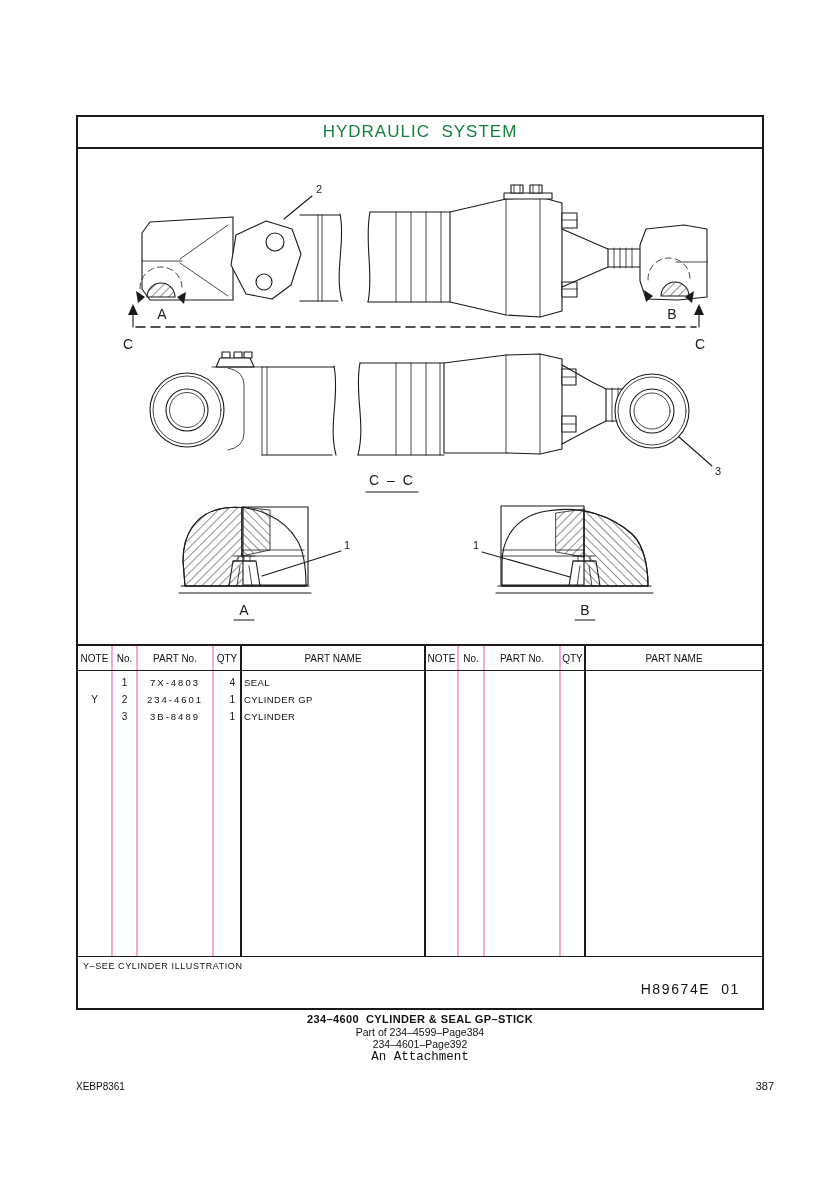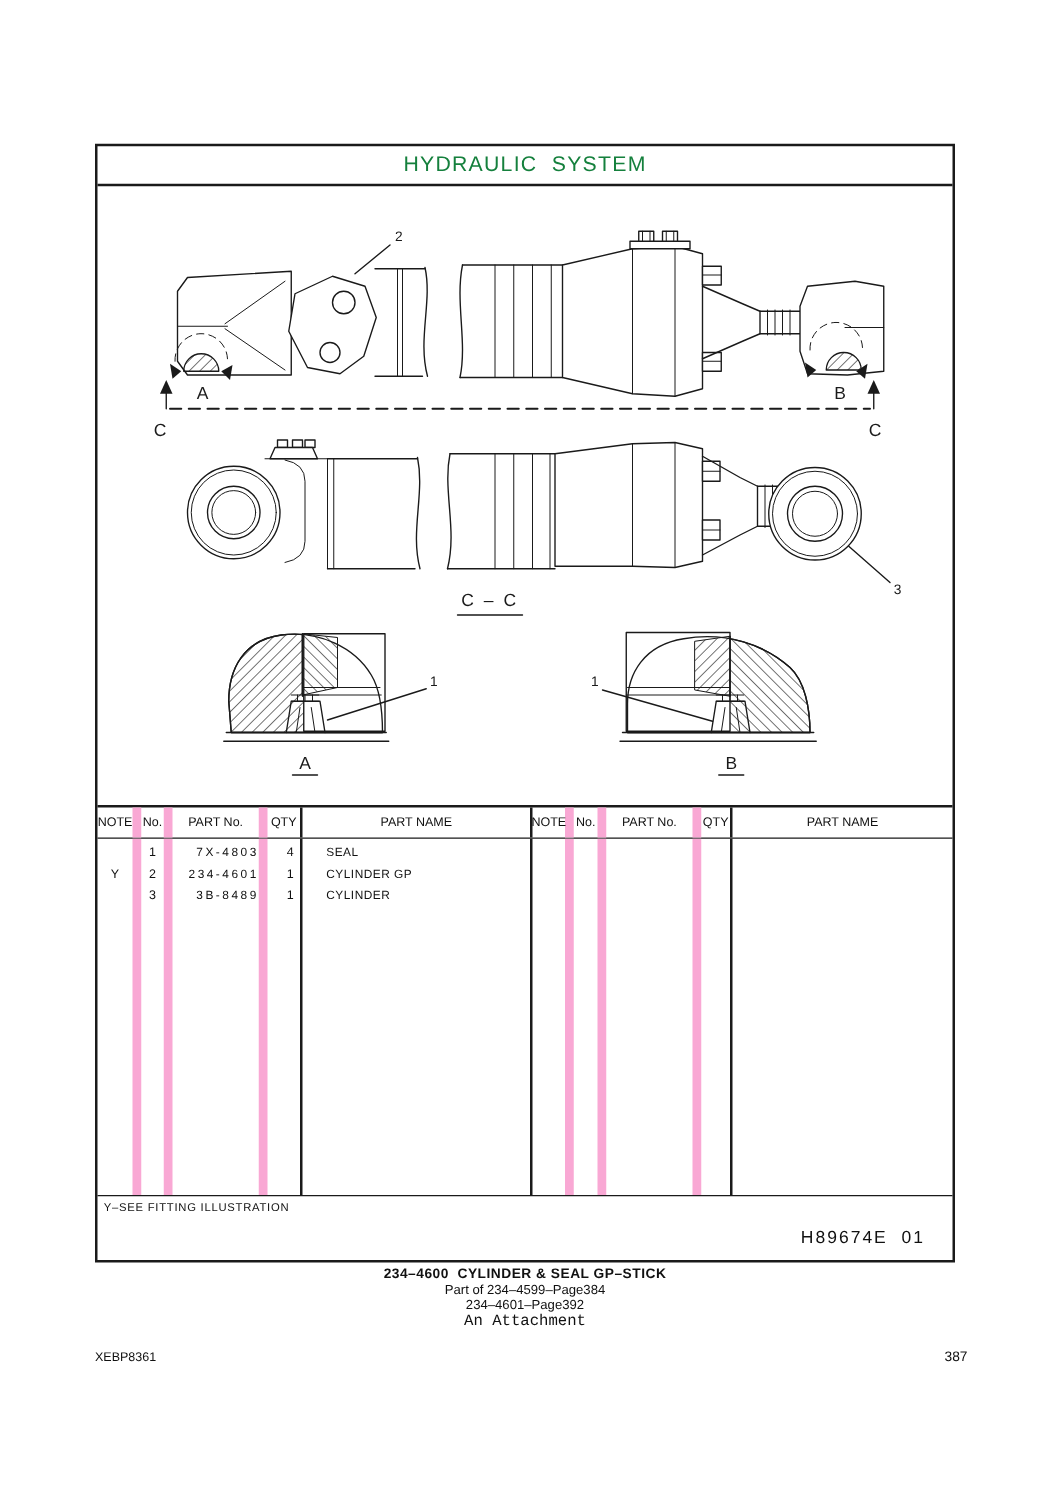--- a/index.html
+++ b/index.html
@@ -18,31 +18,31 @@
     display:flex;align-items:center;justify-content:center;
     font-size:17px;letter-spacing:1px;white-space:pre;color:#15803d;
   }
   .diagram-area{height:495px;flex:none;position:relative;}
   .diagram-area svg{position:absolute;left:0;top:0;}
 
   
   .table-header{display:flex;flex:none;height:24px;border-top:2px solid #1a1a1a;border-bottom:1px solid #1a1a1a;}
   .table-body{display:flex;flex:1;min-height:0;}
   .col{box-sizing:border-box;flex:none;}
-  .br1{border-right:7px solid #f9a8d4;}
+  .br1{border-right:2px solid #f9a8d4;}
   .br2{border-right:2px solid #1a1a1a;}
   .w-note{width:35px;} .w-no{width:25px;} .w-part{width:76px;} .w-qty{width:28px;} .w-name{width:184px;}
   .w-note2{width:33px;} .w-no2{width:26px;} .w-part2{width:76px;} .w-qty2{width:25px;} .w-name2{flex:1;}
   .hcell{display:flex;align-items:center;justify-content:center;font-size:10px;white-space:nowrap;}
   .bodycol{padding-top:3px;}
   .cell-line{height:17px;line-height:17px;font-size:10px;white-space:nowrap;overflow:visible;}
   .t-center{text-align:center;}
-  .t-part{text-align:right;letter-spacing:2px;font-size:9.5px;}
+  .t-part{text-align:center;letter-spacing:2px;font-size:9.5px;}
   .t-qty{text-align:right;padding-right:5px;box-sizing:border-box;}
-  .t-name{text-align:left;padding-left:19px;letter-spacing:0.4px;font-size:9.5px;}
+  .t-name{text-align:left;padding-left:2px;letter-spacing:0.4px;font-size:9.5px;}
 
   .footnote-bar{flex:none;height:51px;border-top:1px solid #1a1a1a;position:relative;}
   .footnote-text{position:absolute;left:5px;top:4px;font-size:9px;letter-spacing:0.6px;}
   .revision-text{position:absolute;right:22px;bottom:11px;font-size:14px;letter-spacing:1.6px;white-space:pre;}
 
   
   .caption{position:absolute;left:76px;top:1013px;width:688px;text-align:center;line-height:1.15;}
   .cap-title{font-size:11px;font-weight:bold;letter-spacing:0.4px;white-space:pre;}
   .cap-sub{font-size:10.5px;}
   .cap-att{font-size:12.5px;font-family:Liberation Mono, monospace;}
@@ -286,21 +286,21 @@
       <div class="cell-line t-name">CYLINDER</div>
     </div>
     <div class="col w-note2 br1"></div>
     <div class="col w-no2 br1"></div>
     <div class="col w-part2 br1"></div>
     <div class="col w-qty2 br2"></div>
     <div class="col w-name2"></div>
   </div>
 
   <div class="footnote-bar">
-    <div class="footnote-text">Y–SEE FITTING ILLUSTRATION</div>
+    <div class="footnote-text">Y–SEE CYLINDER ILLUSTRATION</div>
     <div class="revision-text">H89674E  01</div>
   </div>
 
 </div>
 
 <div class="caption">
   <div class="cap-title">234–4600  CYLINDER &amp; SEAL GP–STICK</div>
   <div class="cap-sub">Part of 234–4599–Page384</div>
   <div class="cap-sub">234–4601–Page392</div>
   <div class="cap-att">An Attachment</div>

